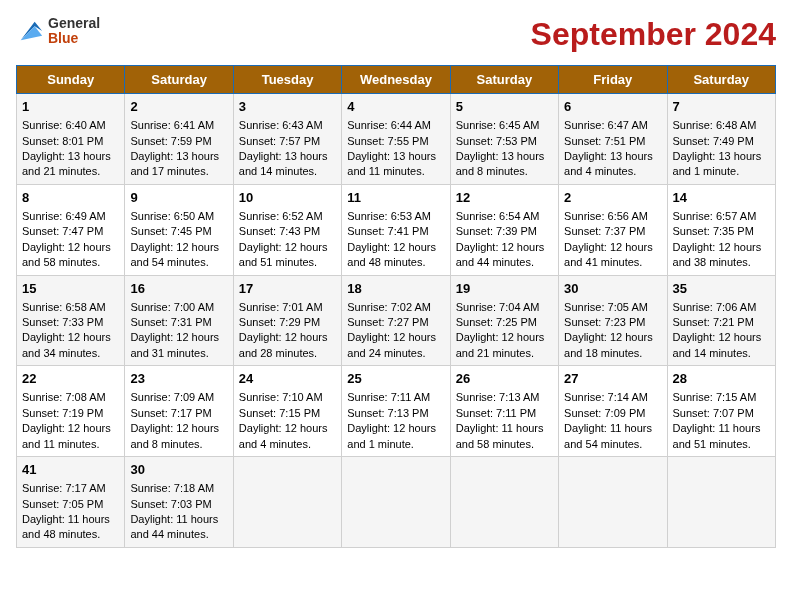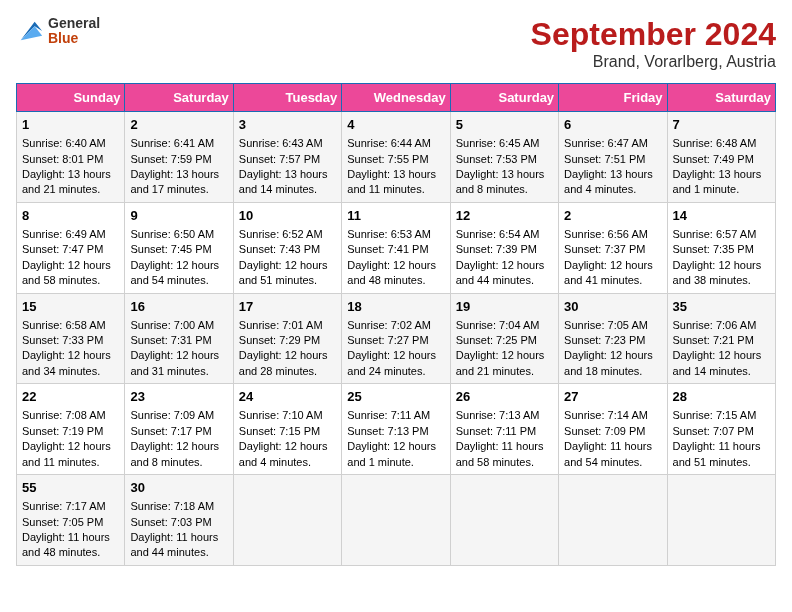--- a/index.html
+++ b/index.html
@@ -43,24 +43,24 @@
       font-size: 16px;
       font-weight: normal;
       color: #333;
     }
     .calendar {
       width: 100%;
       border-collapse: collapse;
       font-size: 11px;
     }
     .calendar thead th {
-      background: #ec4899;
+      background: #a16207;
       color: #fff;
       padding: 6px 4px;
-      text-align: right;
+      text-align: center;
       font-size: 13px;
       font-weight: bold;
       border: 1px solid #1a6ab5;
     }
     .calendar tbody td {
       vertical-align: top;
       padding: 4px 5px;
       border: 1px solid #d0d0d0;
       width: 14.28%;
       min-height: 80px;
@@ -90,21 +90,20 @@
       <polygon points="5,25 20,5 28,15 20,10" fill="#1a6ab5"></polygon>
       <polygon points="5,25 20,10 28,20" fill="#5aabf0"></polygon>
     </svg>
     <div class="logo-text">
       <span class="general">General</span>
       <span class="blue">Blue</span>
     </div>
   </div>
   <div class="title-block">
     <h1>September 2024</h1>
-    <h2>Brand, Vorarlberg, Austria</h2>
   </div>
 </div>
 
 <table class="calendar">
   <thead>
     <tr>
       <th>Sunday</th>
       <th>Saturday</th>
       <th>Tuesday</th>
       <th>Wednesday</th>
@@ -144,21 +143,21 @@
       <tr>
         <td><span class="day-num">22</span>Sunrise: 7:08 AM<br>Sunset: 7:19 PM<br>Daylight: 12 hours and 11 minutes.</td>
         <td><span class="day-num">23</span>Sunrise: 7:09 AM<br>Sunset: 7:17 PM<br>Daylight: 12 hours and 8 minutes.</td>
         <td><span class="day-num">24</span>Sunrise: 7:10 AM<br>Sunset: 7:15 PM<br>Daylight: 12 hours and 4 minutes.</td>
         <td><span class="day-num">25</span>Sunrise: 7:11 AM<br>Sunset: 7:13 PM<br>Daylight: 12 hours and 1 minute.</td>
         <td><span class="day-num">26</span>Sunrise: 7:13 AM<br>Sunset: 7:11 PM<br>Daylight: 11 hours and 58 minutes.</td>
         <td><span class="day-num">27</span>Sunrise: 7:14 AM<br>Sunset: 7:09 PM<br>Daylight: 11 hours and 54 minutes.</td>
         <td><span class="day-num">28</span>Sunrise: 7:15 AM<br>Sunset: 7:07 PM<br>Daylight: 11 hours and 51 minutes.</td>
       </tr>
       <tr>
-        <td><span class="day-num">55</span>Sunrise: 7:17 AM<br>Sunset: 7:05 PM<br>Daylight: 11 hours and 48 minutes.</td>
+        <td><span class="day-num">41</span>Sunrise: 7:17 AM<br>Sunset: 7:05 PM<br>Daylight: 11 hours and 48 minutes.</td>
         <td><span class="day-num">30</span>Sunrise: 7:18 AM<br>Sunset: 7:03 PM<br>Daylight: 11 hours and 44 minutes.</td>
         <td class="empty"></td>
         <td class="empty"></td>
         <td class="empty"></td>
         <td class="empty"></td>
         <td class="empty"></td>
       </tr>
     </tbody>
 </table>
 

